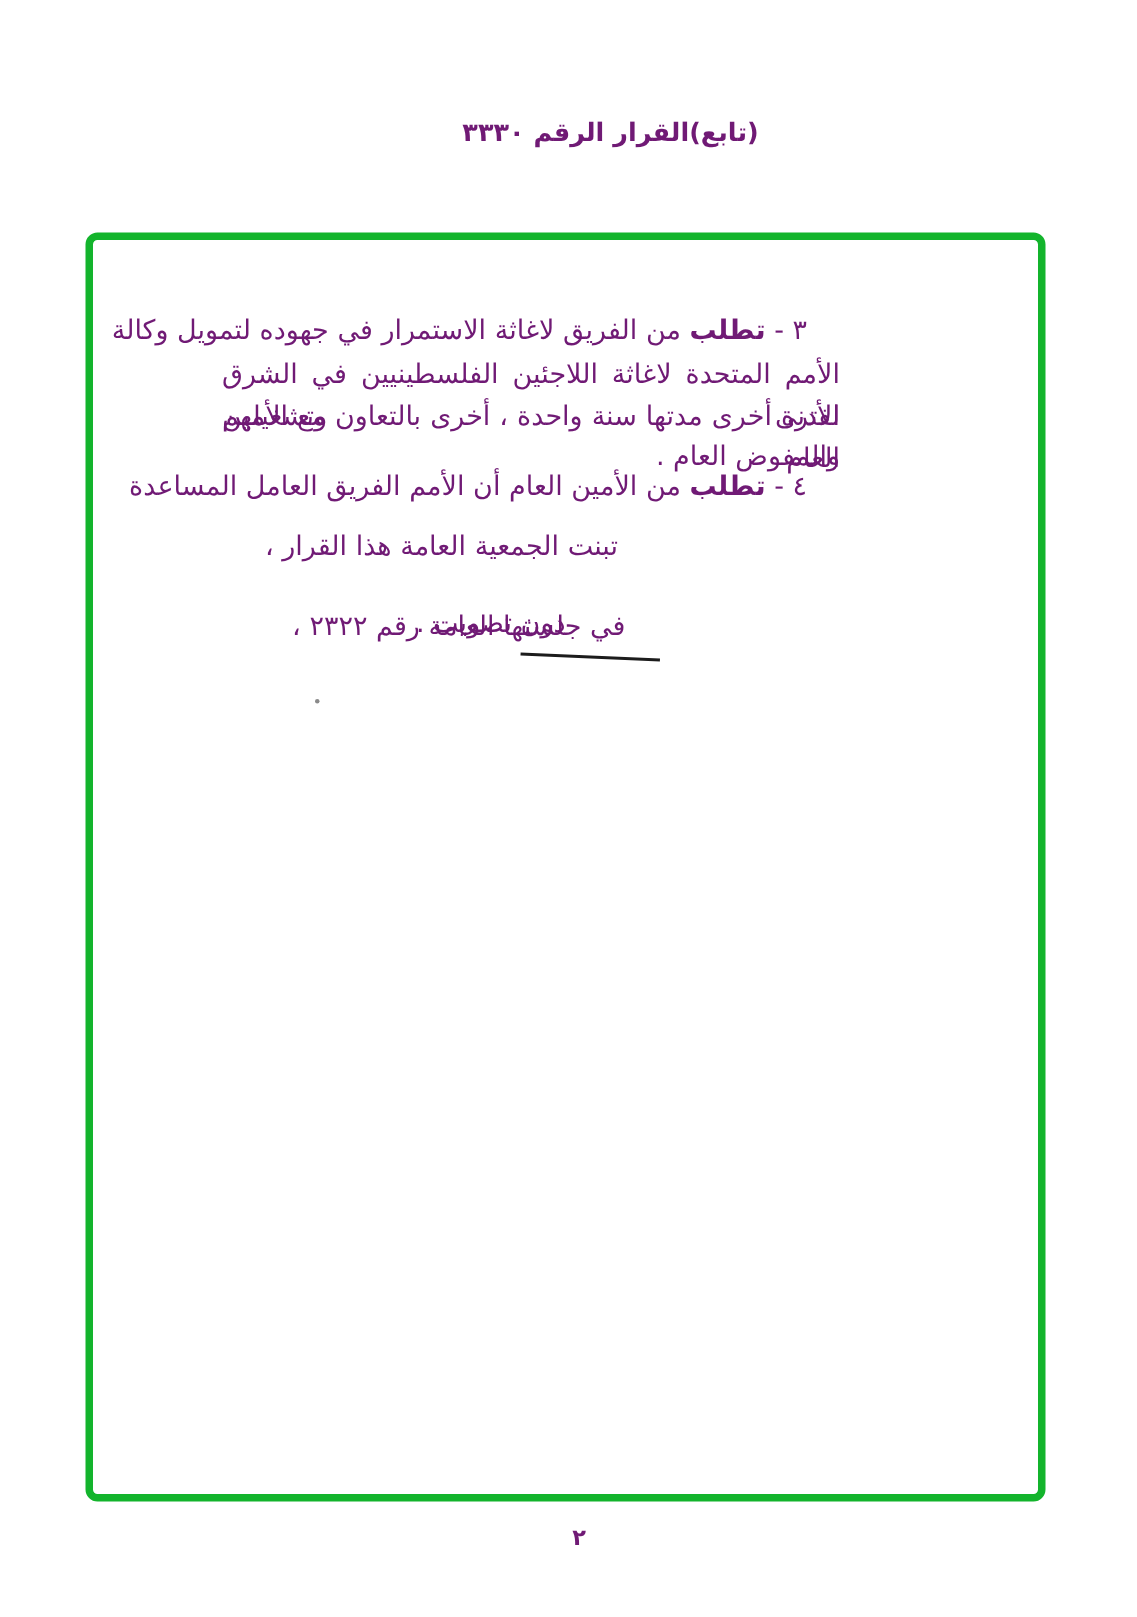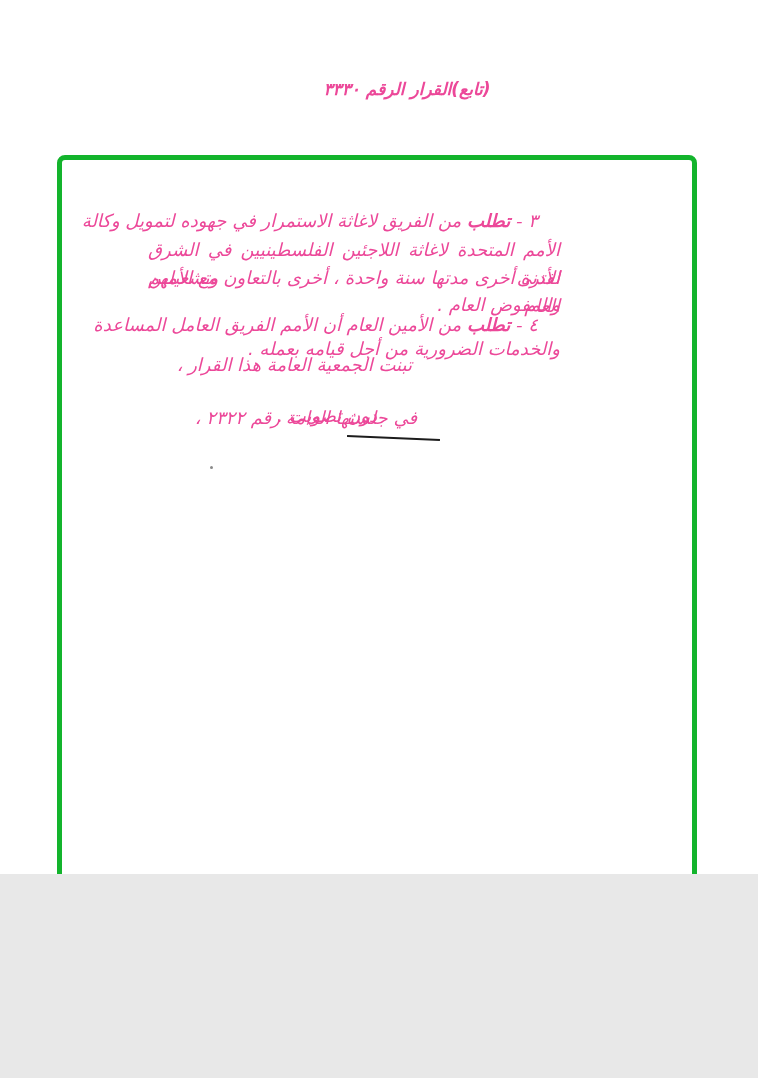--- a/index.html
+++ b/index.html
@@ -1,25 +1,24 @@
 <!DOCTYPE html>
 <html lang="ar"><head>
 <meta charset="utf-8">
 <style>
   html, body { margin: 0; padding: 0; background: #e8e8e8; }
   .page {
     position: relative;
     width: 758px;
-    height: 874px;
+    height: 1078px;
     margin: 0 auto;
     background: #ffffff;
     font-family: "DejaVu Sans", sans-serif;
-    color: #ec4899;
+    color: #701a75;
     overflow: hidden;
-    font-style: italic;
   }
   
   .title {
     position: absolute;
     top: 77px; left: 107px; width: 600px;
     direction: rtl;
     text-align: center;
     font-size: 17px;
     font-weight: 700;
     line-height: 24px;
@@ -118,21 +117,20 @@
   <div class="ln ind p3l1">
     <span>٣ - </span><span class="b">تطلب</span><span> من الفريق لاغاثة الاستمرار في جهوده لتمويل وكالة</span>
   </div>
   <div class="ln just p3l2">الأمم المتحدة لاغاثة اللاجئين الفلسطينيين في الشرق الأدنى وتشغيلهم</div>
   <div class="ln just p3l3">لفترة أخرى مدتها سنة واحدة ، أخرى بالتعاون مع الأمين العام</div>
   <div class="ln p3l4">والمفوض العام .</div>
 
   <div class="ln ind p4l1">
     <span>٤ - </span><span class="b">تطلب</span><span> من الأمين العام أن الأمم الفريق العامل المساعدة</span>
   </div>
-  <div class="ln p4l2">والخدمات الضرورية من أجل قيامه بعمله .</div>
 
   <div class="ln cl1">تبنت الجمعية العامة هذا القرار ،</div>
   <div class="ln cl2">في جلستها العامة رقم ٢٣٢٢ ،</div>
   <div class="ln cl3">دون تصويت .</div>
 
   <div class="rule"></div>
 
   <div class="speck"></div>
 
   <div class="pagenum">٢</div>

